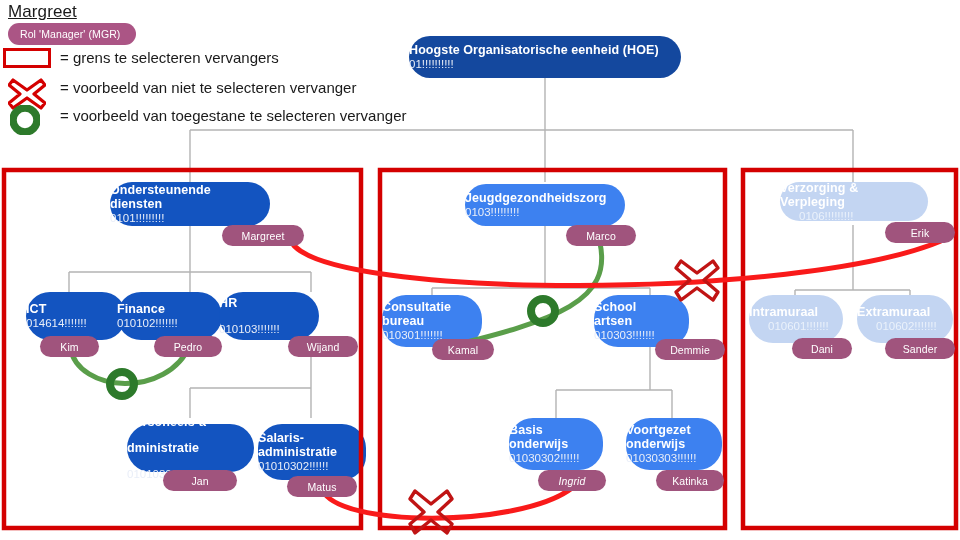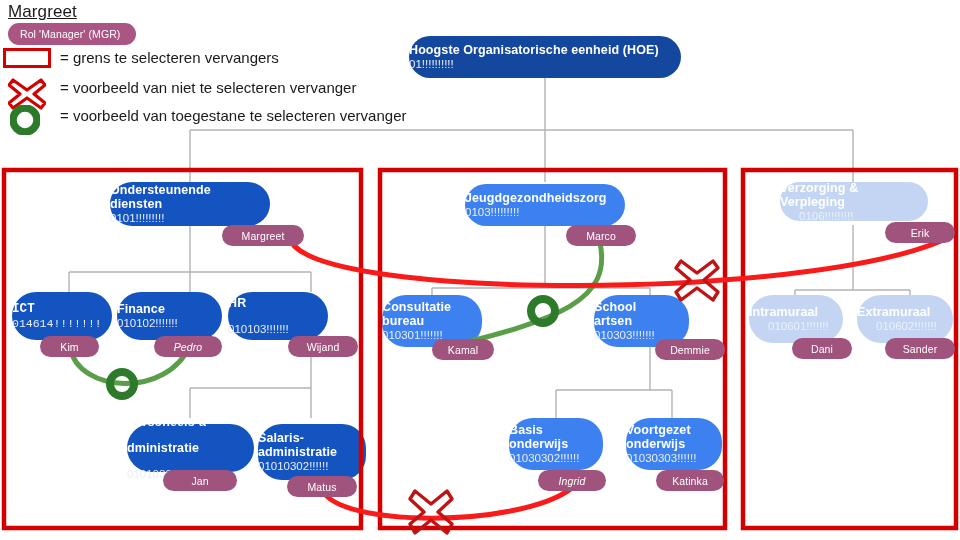--- a/index.html
+++ b/index.html
@@ -164,33 +164,33 @@
     <div class="cd">01!!!!!!!!!!</div>
   </div>
 
   <div class="node c-dark" style="left:110px;top:182px;width:160px;height:44px;">
     <div class="nm">Ondersteunende</div>
     <div class="nm">diensten</div>
     <div class="cd">0101!!!!!!!!!</div>
   </div>
   <div class="mgr" style="left:222px;top:225px;width:82px;">Margreet</div>
 
-  <div class="node c-dark" style="left:12px;top:292px;width:100px;height:48px;font-family:Liberation Mono, monospace;">
+  <div class="node c-dark" style="left:26px;top:292px;width:100px;height:48px;">
     <div class="nm">ICT</div>
     <div class="cd">014614!!!!!!!</div>
   </div>
   <div class="mgr" style="left:40px;top:336px;width:59px;">Kim</div>
 
   <div class="node c-dark" style="left:117px;top:292px;width:105px;height:48px;">
     <div class="nm">Finance</div>
     <div class="cd">010102!!!!!!!</div>
   </div>
-  <div class="mgr" style="left:154px;top:336px;width:68px;font-style:italic;">Pedro</div>
-
-  <div class="node c-dark" style="left:228px;top:292px;width:100px;height:48px;gap:12px;">
+  <div class="mgr" style="left:154px;top:336px;width:68px;">Pedro</div>
+
+  <div class="node c-dark" style="left:219px;top:292px;width:100px;height:48px;gap:12px;">
     <div class="nm">HR</div>
     <div class="cd">010103!!!!!!!</div>
   </div>
   <div class="mgr" style="left:288px;top:336px;width:70px;">Wijand</div>
 
   <div class="node c-dark" style="left:127px;top:424px;width:127px;height:48px;gap:12px;">
     <div class="nm">Personeels-a</div>
     <div class="nm">dministratie</div>
     <div class="cd">01010301!!!!!!</div>
   </div>

